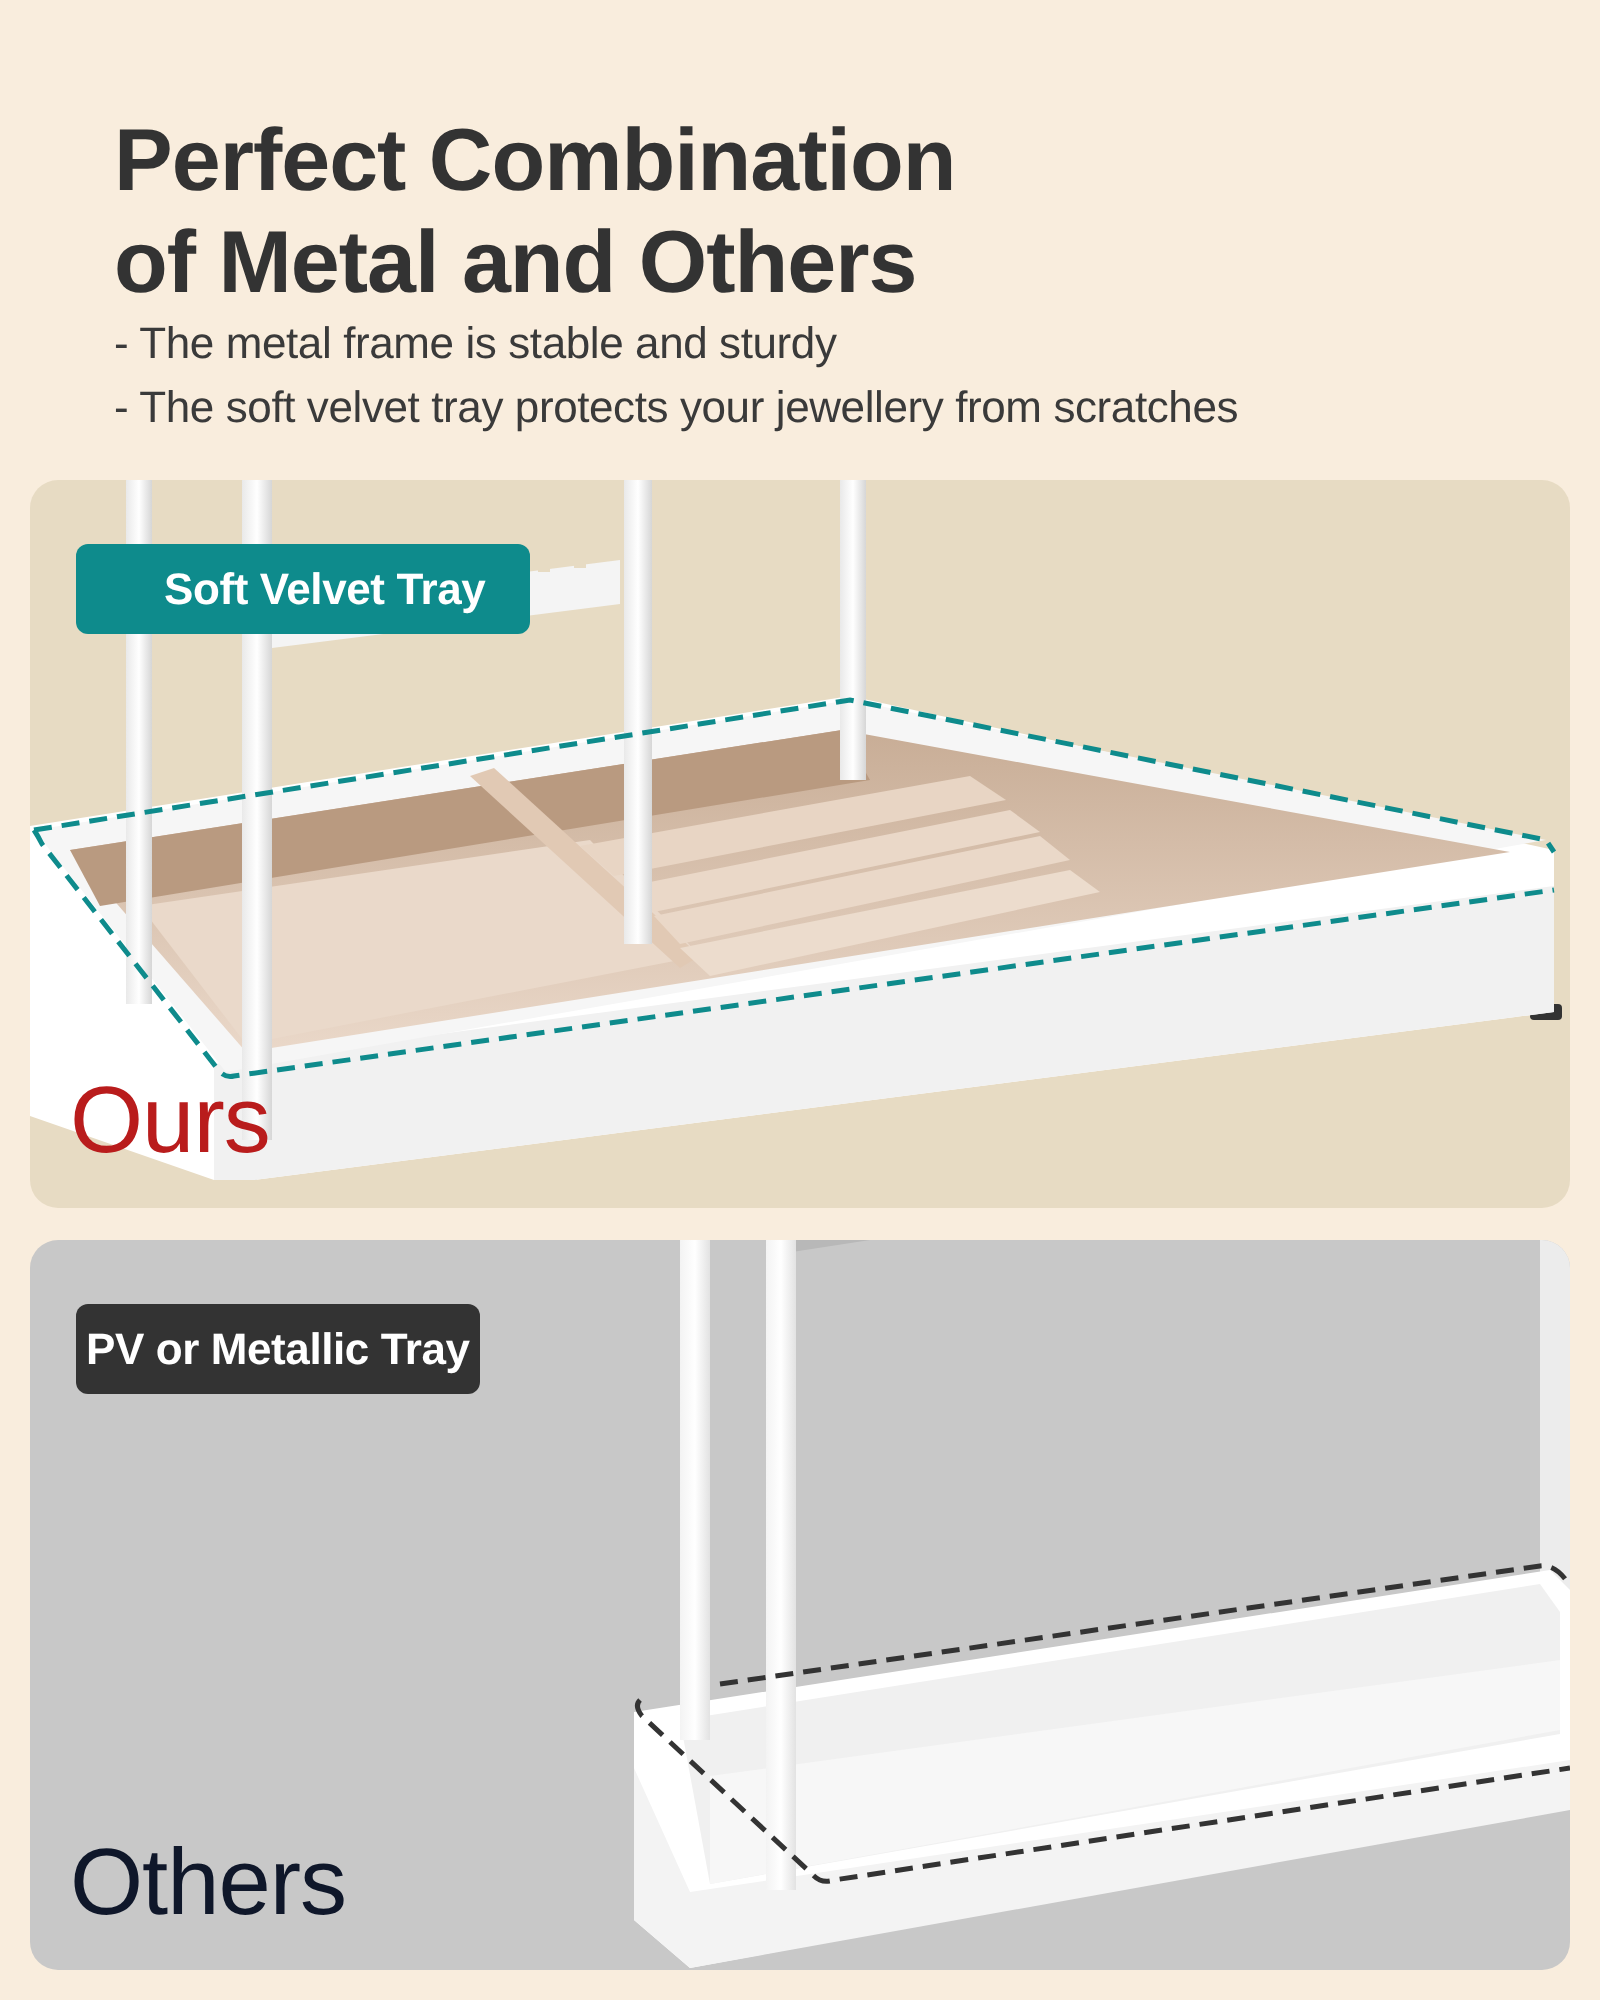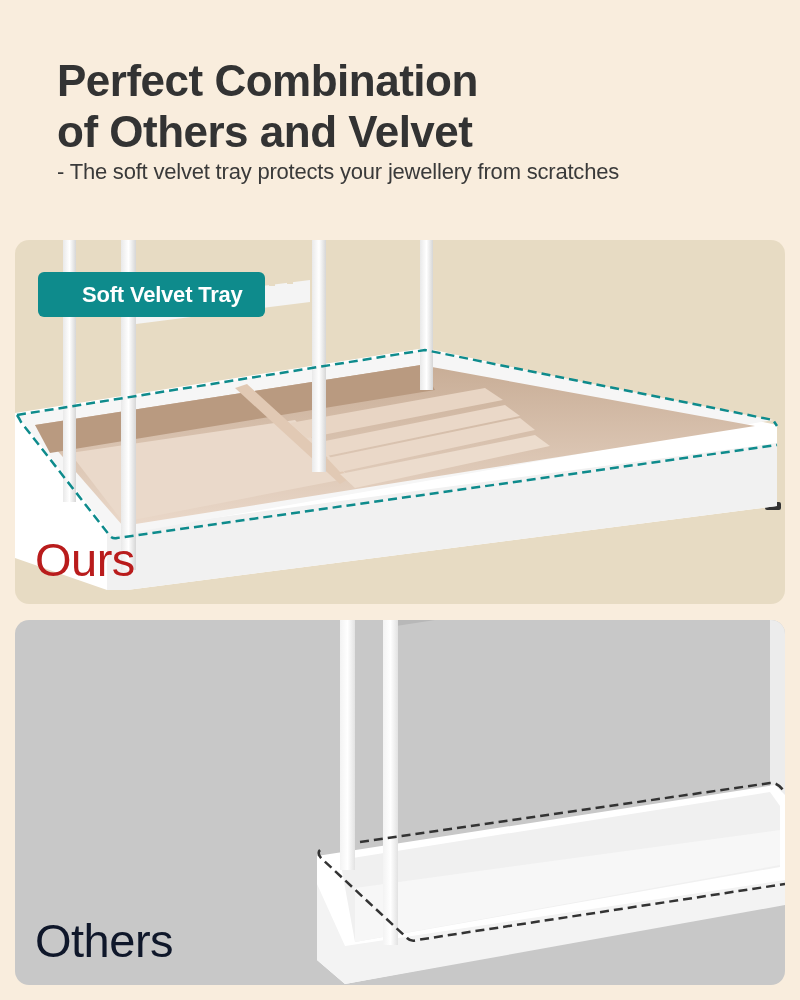--- a/index.html
+++ b/index.html
@@ -38,23 +38,24 @@
   }
   .ours .label { top: 292px; color: #b91c1c; }
   .others .label { top: 293px; color: #0f172a; }
   .illus { position: absolute; left: 0; top: 0; }
 </style>
 </head>
 <body>
 
 <h1 class="title">
   <span>Perfect Combination</span>
-  <span>of Others and Velvet</span>
+  <span>of Metal and Others</span>
 </h1>
 <ul class="bullets">
+  <li>- The metal frame is stable and sturdy</li>
   <li>- The soft velvet tray protects your jewellery from scratches</li>
 </ul>
 
 <div class="panel ours">
   <svg class="illus" width="770" height="364" viewBox="0 0 770 364">
     <defs>
       <linearGradient id="rodg" x1="0" x2="1">
         <stop offset="0" stop-color="#e9e9e9"></stop>
         <stop offset="0.5" stop-color="#ffffff"></stop>
         <stop offset="1" stop-color="#d6d6d6"></stop>
@@ -130,14 +131,15 @@
 
     <polygon points="325,240 755,172 765,186 765,247 340,322" fill="#f0f0f0"></polygon>
     <polygon points="340,268 765,210 765,245 340,322" fill="#f7f7f7"></polygon>
 
     <rect x="325" y="0" width="15" height="250" fill="url(#rodg2)"></rect>
     <rect x="368" y="0" width="15" height="325" fill="url(#rodg2)"></rect>
 
     <path d="M 345,222 L 755,163 Q 762,162 768,170 L 770,172" fill="none" stroke="#333" stroke-width="2.5" stroke-dasharray="9 5"></path>
     <path d="M 305,230 Q 302,233 306,238 L 392,318 Q 396,322 402,320 L 770,264" fill="none" stroke="#333" stroke-width="2.5" stroke-dasharray="9 5"></path>
   </svg>
+  <div class="badge">PV or Metallic Tray</div>
   <div class="label">Others</div>
 </div>
 
 </body></html>

